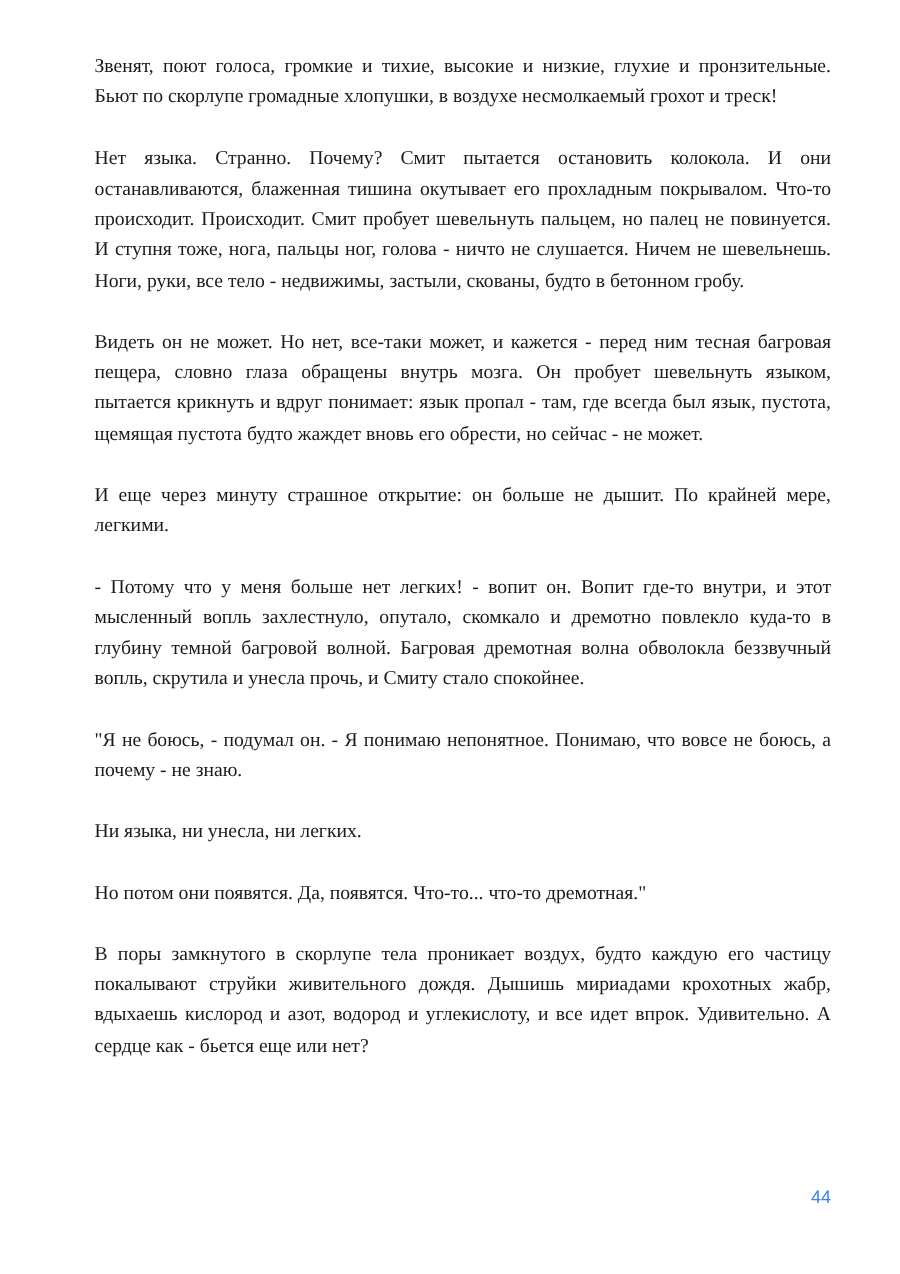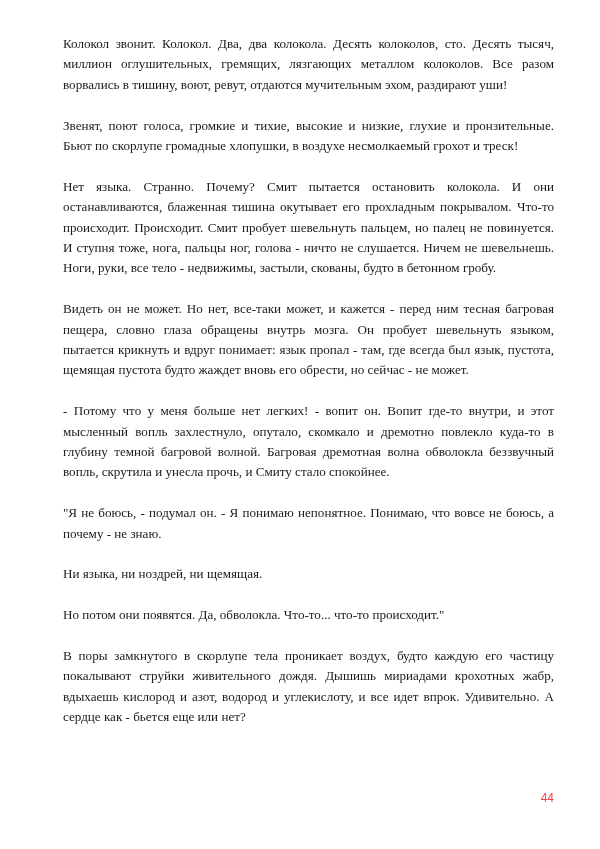--- a/index.html
+++ b/index.html
@@ -29,32 +29,32 @@
       padding: 0;
     }
     .page-number {
       position: absolute;
       left: 500px;
       width: 54px;
       top: 791px;
       text-align: right;
       font-family: "Liberation Sans", "DejaVu Sans", sans-serif;
       font-size: 12px;
-      color: #ef4444;
+      color: #3b82f6;
     }
   </style>
 </head>
 <body>
 
 <div class="page">
-  <p>Колокол звонит. Колокол. Два, два колокола. Десять колоколов, сто. Десять тысяч, миллион оглушительных, гремящих, лязгающих металлом колоколов. Все разом ворвались в тишину, воют, ревут, отдаются мучительным эхом, раздирают уши!</p>
   <p>Звенят, поют голоса, громкие и тихие, высокие и низкие, глухие и пронзительные. Бьют по скорлупе громадные хлопушки, в воздухе несмолкаемый грохот и треск!</p>
   <p>Нет языка. Странно. Почему? Смит пытается остановить колокола. И они останавливаются, блаженная тишина окутывает его прохладным покрывалом. Что-то происходит. Происходит. Смит пробует шевельнуть пальцем, но палец не повинуется. И ступня тоже, нога, пальцы ног, голова - ничто не слушается. Ничем не шевельнешь. Ноги, руки, все тело - недвижимы, застыли, скованы, будто в бетонном гробу.</p>
   <p>Видеть он не может. Но нет, все-таки может, и кажется - перед ним тесная багровая пещера, словно глаза обращены внутрь мозга. Он пробует шевельнуть языком, пытается крикнуть и вдруг понимает: язык пропал - там, где всегда был язык, пустота, щемящая пустота будто жаждет вновь его обрести, но сейчас - не может.</p>
+  <p>И еще через минуту страшное открытие: он больше не дышит. По крайней мере, легкими.</p>
   <p>- Потому что у меня больше нет легких! - вопит он. Вопит где-то внутри, и этот мысленный вопль захлестнуло, опутало, скомкало и дремотно повлекло куда-то в глубину темной багровой волной. Багровая дремотная волна обволокла беззвучный вопль, скрутила и унесла прочь, и Смиту стало спокойнее.</p>
   <p>"Я не боюсь, - подумал он. - Я понимаю непонятное. Понимаю, что вовсе не боюсь, а почему - не знаю.</p>
-  <p>Ни языка, ни ноздрей, ни щемящая.</p>
-  <p>Но потом они появятся. Да, обволокла. Что-то... что-то происходит."</p>
+  <p>Ни языка, ни унесла, ни легких.</p>
+  <p>Но потом они появятся. Да, появятся. Что-то... что-то дремотная."</p>
   <p>В поры замкнутого в скорлупе тела проникает воздух, будто каждую его частицу покалывают струйки живительного дождя. Дышишь мириадами крохотных жабр, вдыхаешь кислород и азот, водород и углекислоту, и все идет впрок. Удивительно. А сердце как - бьется еще или нет?</p>
 
 </div>
 
 <div class="page-number">44</div>
 
 </body></html>

